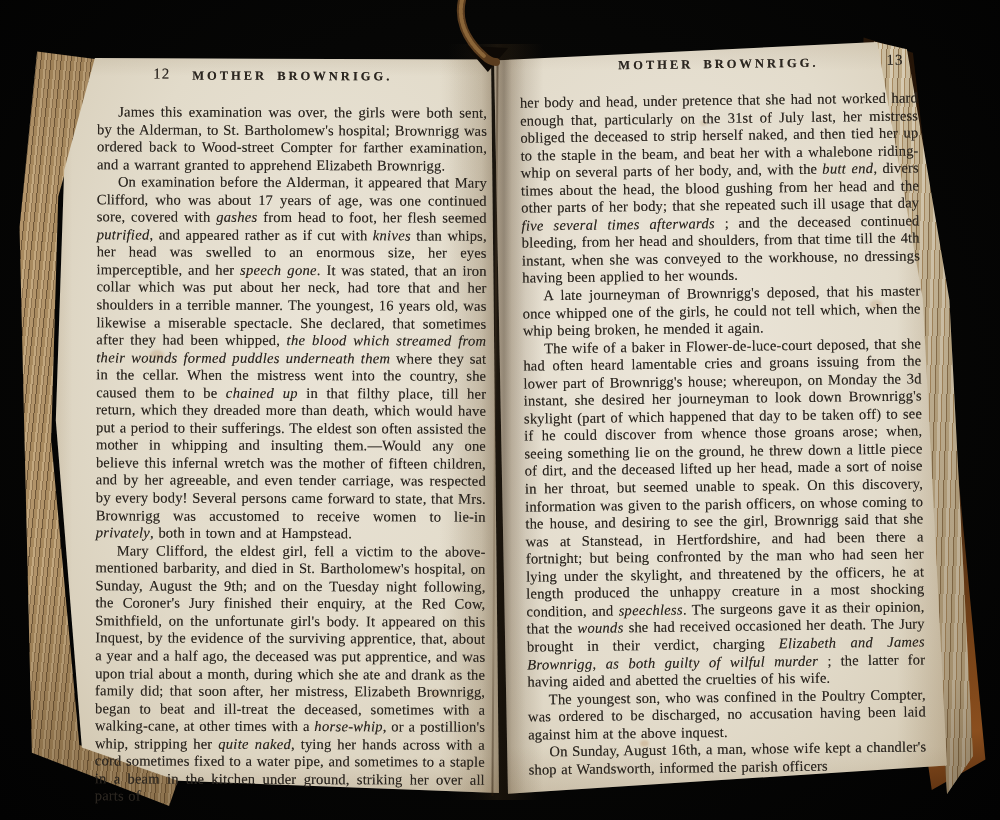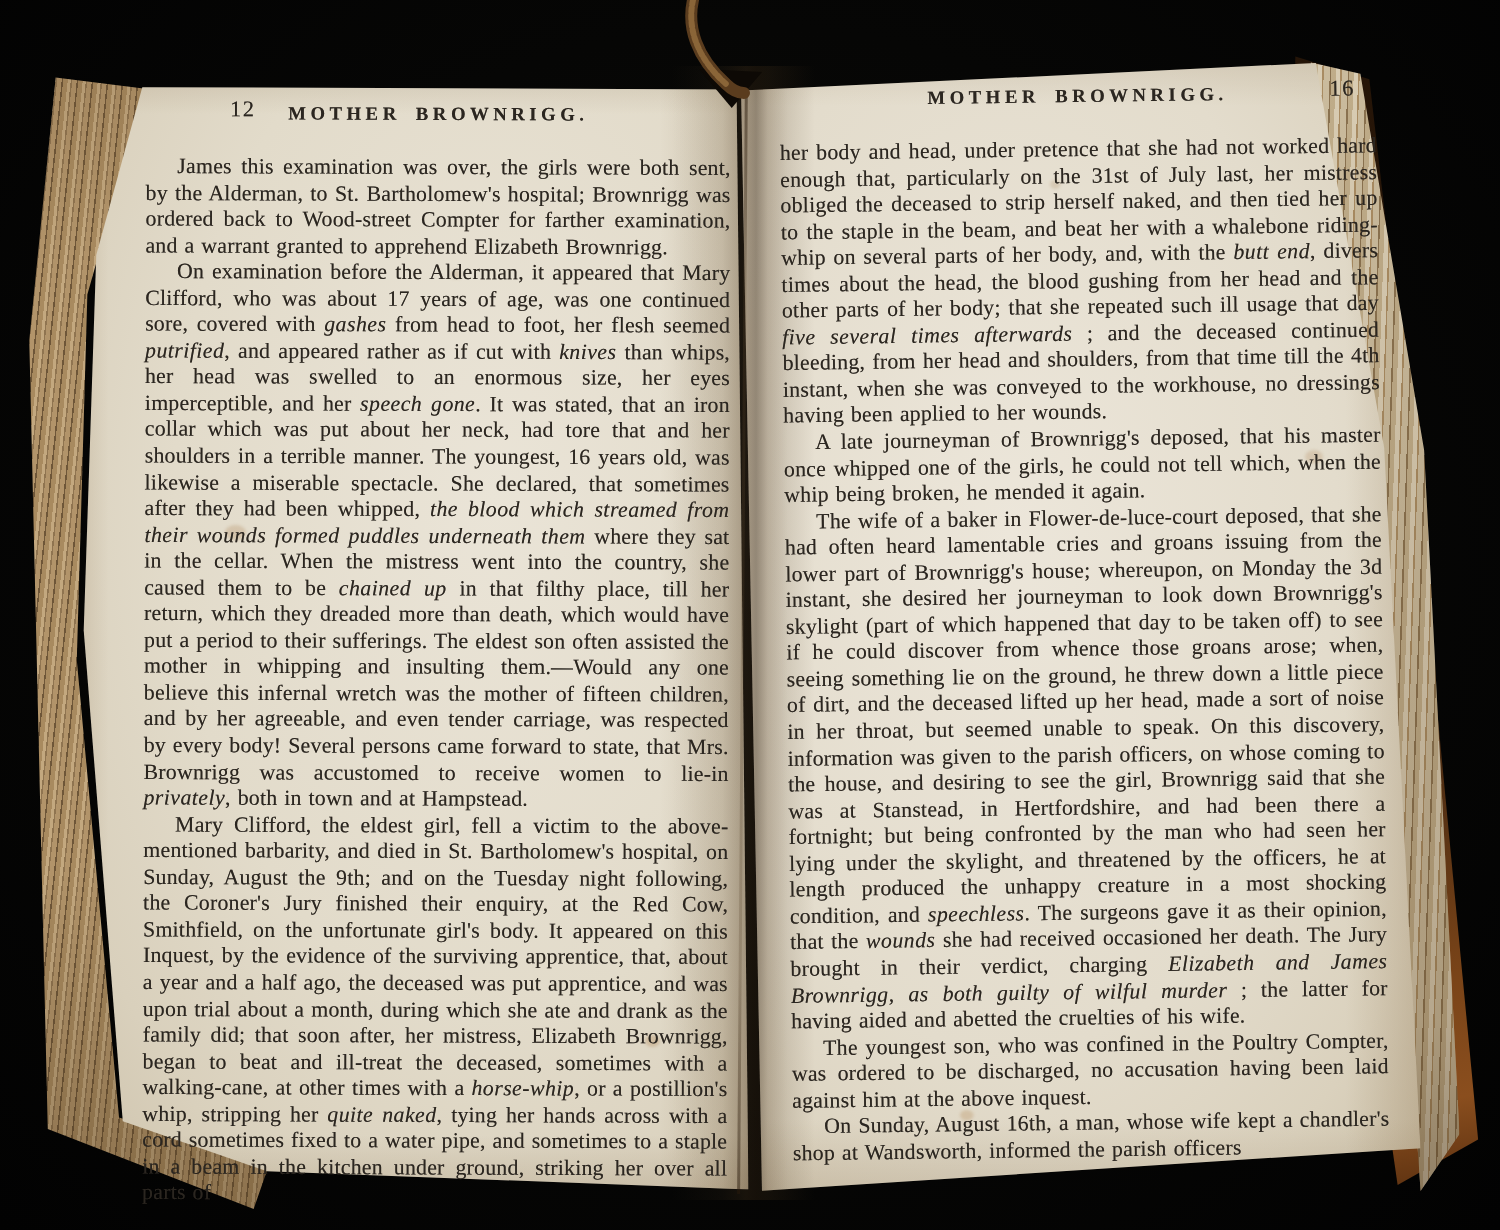--- a/index.html
+++ b/index.html
@@ -140,21 +140,21 @@
     <div>
         <p class="para indent"><span>James this examination was over, the girls were both sent, by the Alderman, to St. Bartholomew's hospital; Brownrigg was ordered back to Wood-street Compter for farther examination, and a warrant granted to apprehend Elizabeth Brownrigg.</span></p>
         <p class="para indent"><span>On examination before the Alderman, it appeared that Mary Clifford, who was about 17 years of age, was one continued sore, covered with </span><i>gashes</i><span> from head to foot, her flesh seemed </span><i>putrified</i><span>, and appeared rather as if cut with </span><i>knives</i><span> than whips, her head was swelled to an enormous size, her eyes imperceptible, and her </span><i>speech gone</i><span>.  It was stated, that an iron collar which was put about her neck, had tore that and her shoulders in a terrible manner.  The youngest, 16 years old, was likewise a miserable spectacle. She declared, that sometimes after they had been whipped, </span><i>the blood which streamed from their wounds formed puddles underneath them</i><span> where they sat in the cellar.  When the mistress went into the country, she caused them to be </span><i>chained up</i><span> in that filthy place, till her return, which they dreaded more than death, which would have put a period to their sufferings.  The eldest son often assisted the mother in whipping and insulting them.—Would any one believe this infernal wretch was the mother of fifteen children, and by her agreeable, and even tender carriage, was respected by every body!  Several persons came forward to state, that Mrs. Brownrigg was accustomed to receive women to lie-in </span><i>privately</i><span>, both in town and at Hampstead.</span></p>
         <p class="para indent"><span>Mary Clifford, the eldest girl, fell a victim to the above-mentioned barbarity, and died in St. Bartholomew's hospital, on Sunday, August the 9th; and on the Tuesday night following, the Coroner's Jury finished their enquiry, at the Red Cow, Smithfield, on the unfortunate girl's body.  It appeared on this Inquest, by the evidence of the surviving apprentice, that, about a year and a half ago, the deceased was put apprentice, and was upon trial about a month, during which she ate and drank as the family did; that soon after, her mistress, Elizabeth Brownrigg, began to beat and ill-treat the deceased, sometimes with a walking-cane, at other times with a </span><i>horse-whip</i><span>, or a postillion's whip, stripping her </span><i>quite naked</i><span>, tying her hands across with a cord sometimes fixed to a water pipe, and sometimes to a staple in a beam in the kitchen under ground, striking her over all parts of</span></p>
       </div>
   </div>
 
   <div class="text-block text-right">
     <div class="page-header">
       <span class="running-title">MOTHER BROWNRIGG.</span>
-      <span class="page-num page-num-right">16</span>
+      <span class="page-num page-num-right">13</span>
     </div>
     <div>
         <p class="para"><span>her body and head, under pretence that she had not worked hard enough  that, particularly on the 31st of July last, her mistress obliged the deceased to strip herself naked, and then tied her up to the staple in the beam, and beat her with a whalebone riding-whip on several parts of her body, and, with the </span><i>butt end</i><span>, divers times about the head, the blood gushing from her head and the other parts of her body; that she repeated such ill usage that day </span><i>five several times afterwards</i><span> ; and the deceased continued bleeding, from her head and shoulders, from that time till the 4th instant, when she was conveyed to the workhouse, no dressings having been applied to her wounds.</span></p>
         <p class="para indent"><span>A late journeyman of Brownrigg's deposed, that his master once whipped one of the girls, he could not tell which, when the whip being broken, he mended it again.</span></p>
         <p class="para indent"><span>The wife of a baker in Flower-de-luce-court deposed, that she had often heard lamentable cries and groans issuing from the lower part of Brownrigg's house; whereupon, on Monday the 3d instant, she desired her journeyman to look down Brownrigg's skylight (part of which happened that day to be taken off) to see if he could discover from whence those groans arose; when, seeing something lie on the ground, he threw down a little piece of dirt, and the deceased lifted up her head, made a sort of noise in her throat, but seemed unable to speak.  On this discovery, information was given to the parish officers, on whose coming to the house, and desiring to see the girl, Brownrigg said that she was at Stanstead, in Hertfordshire, and had been there a fortnight; but being confronted by the man who had seen her lying under the skylight, and threatened by the officers, he at length produced the unhappy creature in a most shocking condition, and </span><i>speechless</i><span>.  The surgeons gave it as their opinion, that the </span><i>wounds</i><span> she had received occasioned her death.  The Jury brought in their verdict, charging </span><i>Elizabeth and James Brownrigg, as both guilty of wilful murder</i><span> ; the latter for having aided and abetted the cruelties of his wife.</span></p>
         <p class="para indent"><span>The youngest son, who was confined in the Poultry Compter, was ordered to be discharged, no accusation having been laid against him at the above inquest.</span></p>
         <p class="para indent"><span>On Sunday, August 16th, a man, whose wife kept a chandler's shop at Wandsworth, informed the parish officers</span></p>
       </div>
   </div>
 

